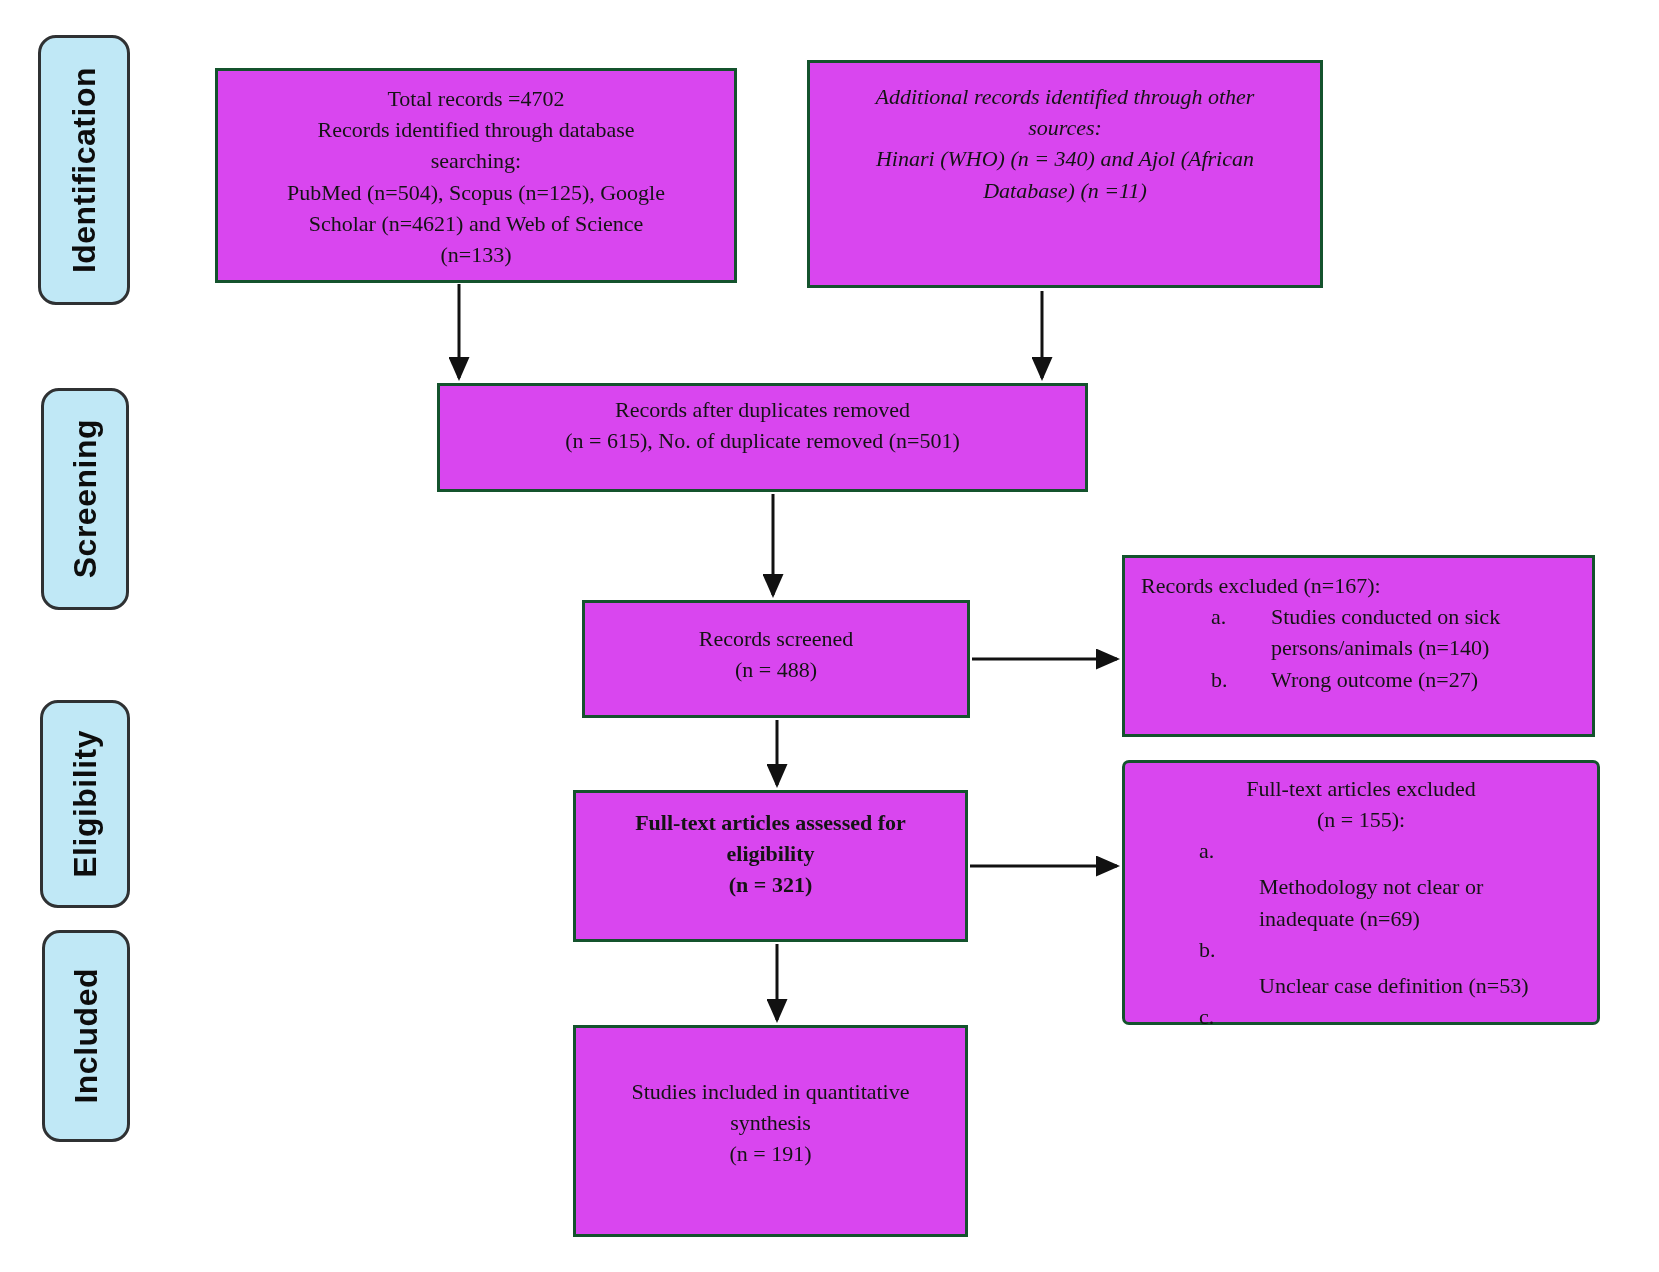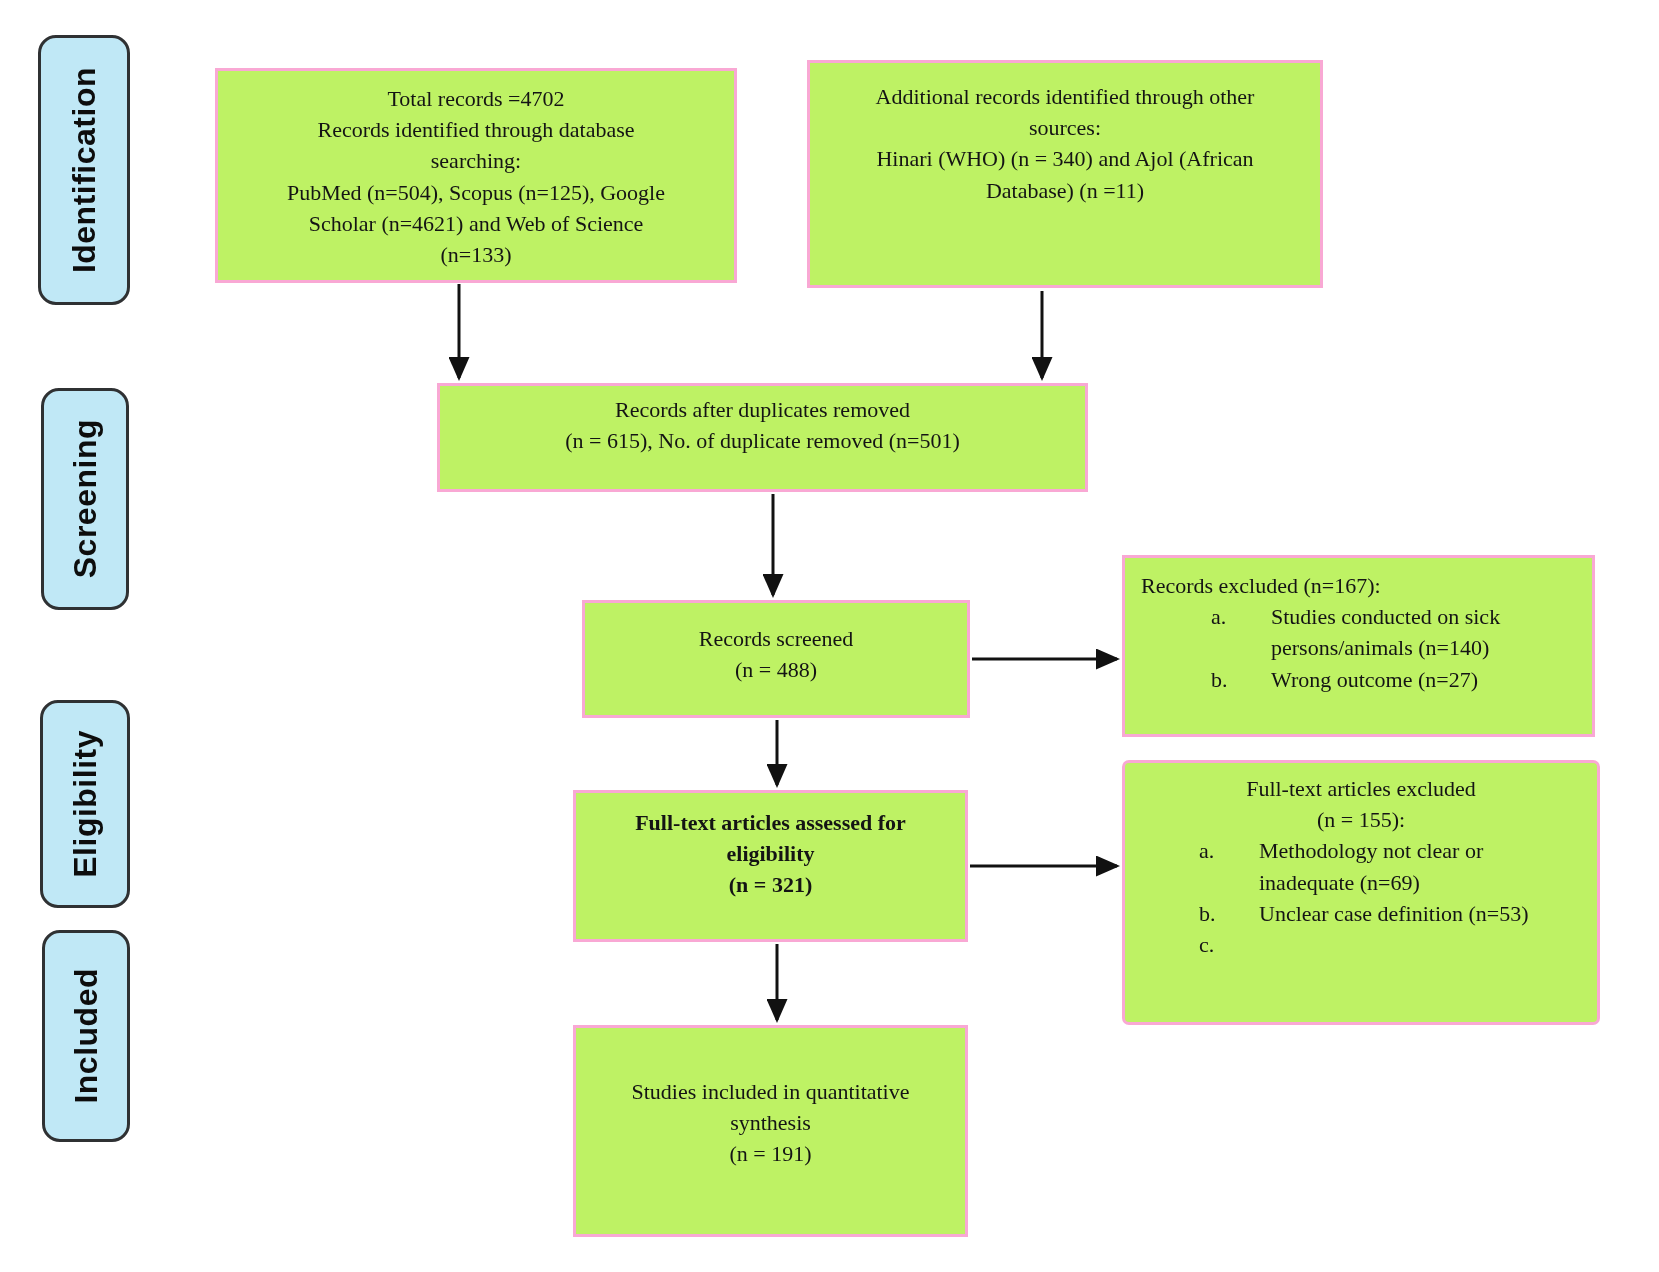--- a/index.html
+++ b/index.html
@@ -35,45 +35,45 @@
     white-space: nowrap;
   }
   #stage-identification { left: 38px;  top: 35px;  width: 92px; height: 270px; }
   #stage-screening      { left: 41px;  top: 388px; width: 88px; height: 222px; }
   #stage-eligibility    { left: 40px;  top: 700px; width: 90px; height: 208px; }
   #stage-included       { left: 42px;  top: 930px; width: 88px; height: 212px; }
 
   
   .box {
     position: absolute;
-    background: #bef264;
-    border: 3px solid #f9a8d4;
+    background: #d946ef;
+    border: 3px solid #14532d;
     box-sizing: border-box;
     font-size: 22px;
     line-height: 1.42;
   }
   .center-text { text-align: center; white-space: pre-line; }
 
   #box-database   { left: 215px;  top: 68px;   width: 522px; height: 215px; padding: 12px 14px 0; }
-  #box-other      { left: 807px;  top: 60px;   width: 516px; height: 228px; padding: 18px 12px 8px; }
+  #box-other      { left: 807px;  top: 60px;   width: 516px; height: 228px; padding: 18px 12px 8px; font-style: italic; }
   #box-duplicates { left: 437px;  top: 383px;  width: 651px; height: 109px; padding: 8px 22px 0; }
   #box-screened   { left: 582px;  top: 600px;  width: 388px; height: 118px; padding: 20px 10px 0; }
   #box-rec-excl   { left: 1122px; top: 555px;  width: 473px; height: 182px; padding: 12px 14px 0 16px; }
   #box-fulltext   { left: 573px;  top: 790px;  width: 395px; height: 152px; padding: 14px 10px 0; font-weight: bold; }
   #box-ft-excl    { left: 1122px; top: 760px;  width: 478px; height: 265px; padding: 10px 12px 0; border-radius: 7px; }
   #box-included   { left: 573px;  top: 1025px; width: 395px; height: 212px; padding: 48px 10px 0; }
 
   .excl-title-left   { text-align: left;   white-space: pre-line; }
   .excl-title-center { text-align: center; white-space: pre-line; }
 
   .excl-item { display: flex; align-items: flex-start; }
   #box-rec-excl .excl-item { padding-left: 70px; }
   #box-rec-excl .excl-item .txt { max-width: 270px; }
   #box-ft-excl  .excl-item { padding-left: 62px; }
-  #box-ft-excl  .excl-item .txt { max-width: 312px; }
+  #box-ft-excl  .excl-item .txt { max-width: 312px; margin-top: 36px; }
   .excl-item .marker { width: 60px; flex: 0 0 auto; }
   .excl-item .txt { text-align: left; }
 
   
   #arrows {
     position: absolute;
     left: 0; top: 0;
     width: 1659px; height: 1272px;
     pointer-events: none;
   }

